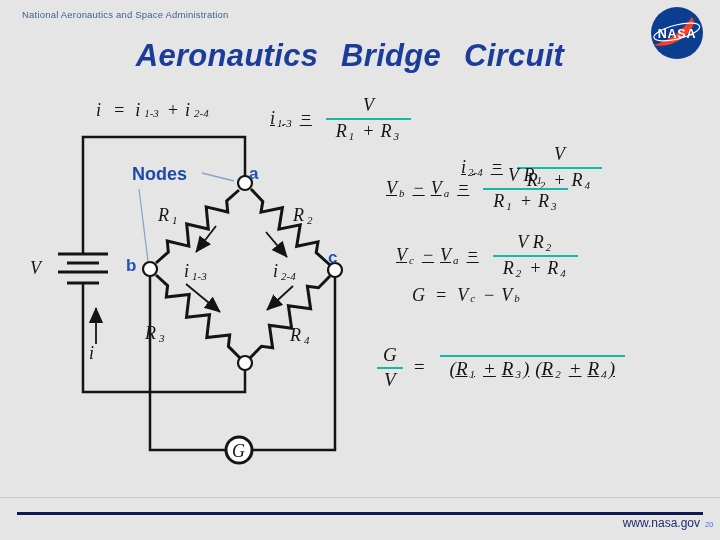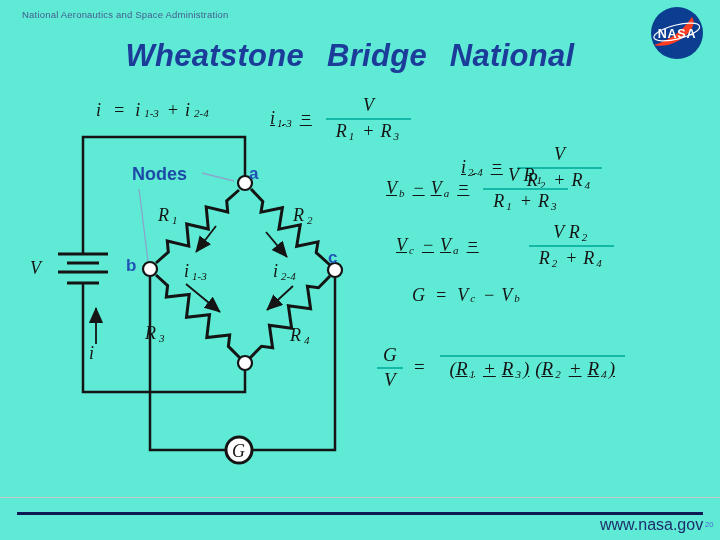--- a/index.html
+++ b/index.html
@@ -1,16 +1,16 @@
 <!DOCTYPE html>
 <html><head>
 <meta charset="utf-8">
 <style>
   html,body{margin:0;padding:0;background:#888;}
-  .slide{position:relative;width:720px;height:540px;background:#5eead4;overflow:hidden;
+  .slide{position:relative;width:720px;height:540px;background:#e5e5e5;overflow:hidden;
          font-family:"Liberation Sans",sans-serif;}
   .agency{position:absolute;left:22px;top:9px;font-size:9.5px;color:#42608f;letter-spacing:.2px;}
   .title{position:absolute;left:70px;top:38px;width:560px;text-align:center;
          font-size:31px;font-weight:bold;font-style:italic;color:#1b3c99;
          word-spacing:.45em;letter-spacing:.3px;}
   
   .eq{position:absolute;display:flex;align-items:center;color:#141414;
       font-family:"Liberation Serif",serif;font-style:italic;font-size:18px;line-height:1.2;}
   .eq .sub{font-size:11px;position:relative;top:3px;margin:0 2px 0 2px;}
   .eq .op{margin:0 6px;}
@@ -20,21 +20,21 @@
   .frac .num{padding:0 10px 1px;}
   .frac .den{border-top:2px solid #14b8a6;padding:1px 10px 0;}
   .frac.small{margin-left:0;margin-right:4px;}
   .frac.small .num,.frac.small .den{padding:0 6px;}
   .grp{white-space:nowrap;text-decoration:underline;}
   .eq7{font-size:19px;}
   
   .rule-thin{position:absolute;top:497px;left:0;width:720px;height:1px;background:#c9c9c9;}
   .rule-thick{position:absolute;top:512px;left:17px;width:686px;height:3px;background:#0d1b52;}
   .nasa-url{position:absolute;top:516px;left:600px;width:100px;text-align:right;
-            font-size:16px;color:#1c2f6b;}
+            font-size:12px;color:#1c2f6b;}
   .page-num{position:absolute;top:520px;left:705px;font-size:7.5px;color:#4a6fd4;}
   
   text.math{font-family:"Liberation Serif",serif;font-style:italic;fill:#141414;font-size:18px;}
   text.math .ssub{font-size:11px;}
   text.blab{font-family:"Liberation Sans",sans-serif;font-weight:bold;fill:#2153b4;font-size:17px;}
   text.nlab{font-family:"Liberation Sans",sans-serif;font-weight:bold;fill:#1d4aa6;font-size:18px;}
 </style>
 </head>
 <body>
 
@@ -42,21 +42,21 @@
 
   <div class="agency">National Aeronautics and Space Administration</div>
 
   <svg style="position:absolute;left:650px;top:6px;" width="54" height="54" viewBox="-27 -27 54 54">
     <circle cx="0" cy="0" r="26" fill="#0b3d91"></circle>
     <path d="M-23,12 C -9,8 5,-1 15,-16 C 20,-9 13,1 1,8 C -7,12.5 -17,14 -23,12 Z" fill="#fc3d21"></path>
     <text x="0" y="4.5" text-anchor="middle" font-family="Liberation Sans, sans-serif" font-weight="bold" font-size="12.5" letter-spacing="0.8" fill="#ffffff">NASA</text>
     <ellipse cx="0" cy="-1" rx="23.5" ry="7" fill="none" stroke="#ffffff" stroke-width="1.2" transform="rotate(-14)"></ellipse>
   </svg>
 
-  <div class="title">Wheatstone  Bridge  National</div>
+  <div class="title">Aeronautics  Bridge  Circuit</div>
 
   <svg style="position:absolute;left:0;top:0;" width="720" height="540" viewBox="0 0 720 540">
     <defs>
       <marker id="ah" markerWidth="11" markerHeight="9" refX="8.5" refY="4" orient="auto">
         <path d="M0,0 L9,4 L0,8 Z" fill="#141414"></path>
       </marker>
     </defs>
 
     <path d="M245,176 L245,137 L83,137 L83,253" fill="none" stroke="#141414" stroke-width="2.5"></path>
     <path d="M245,370 L245,392 L83,392 L83,284" fill="none" stroke="#141414" stroke-width="2.5"></path>
@@ -134,21 +134,21 @@
   </div>
 
   <div class="eq" style="left:386px;top:165px;">
     <span class="grp"><span>V</span><span class="sub">b</span><span class="op">−</span><span>V</span><span class="sub">a</span><span class="op">=</span></span>
     <div class="frac">
       <div class="num"><span>V</span>&nbsp;<span>R</span><span class="sub">1</span></div>
       <div class="den"><span>R</span><span class="sub">1</span><span class="op">+</span><span>R</span><span class="sub">3</span></div>
     </div>
   </div>
 
-  <div class="eq" style="left:396px;top:222px;gap:36px;">
+  <div class="eq" style="left:396px;top:232px;">
     <span class="grp"><span>V</span><span class="sub">c</span><span class="op">−</span><span>V</span><span class="sub">a</span><span class="op">=</span></span>
     <div class="frac">
       <div class="num"><span>V</span>&nbsp;<span>R</span><span class="sub">2</span></div>
       <div class="den"><span>R</span><span class="sub">2</span><span class="op">+</span><span>R</span><span class="sub">4</span></div>
     </div>
   </div>
 
   <div class="eq" style="left:412px;top:285px;">
     <span>G</span>
     <span class="wop">=</span>

